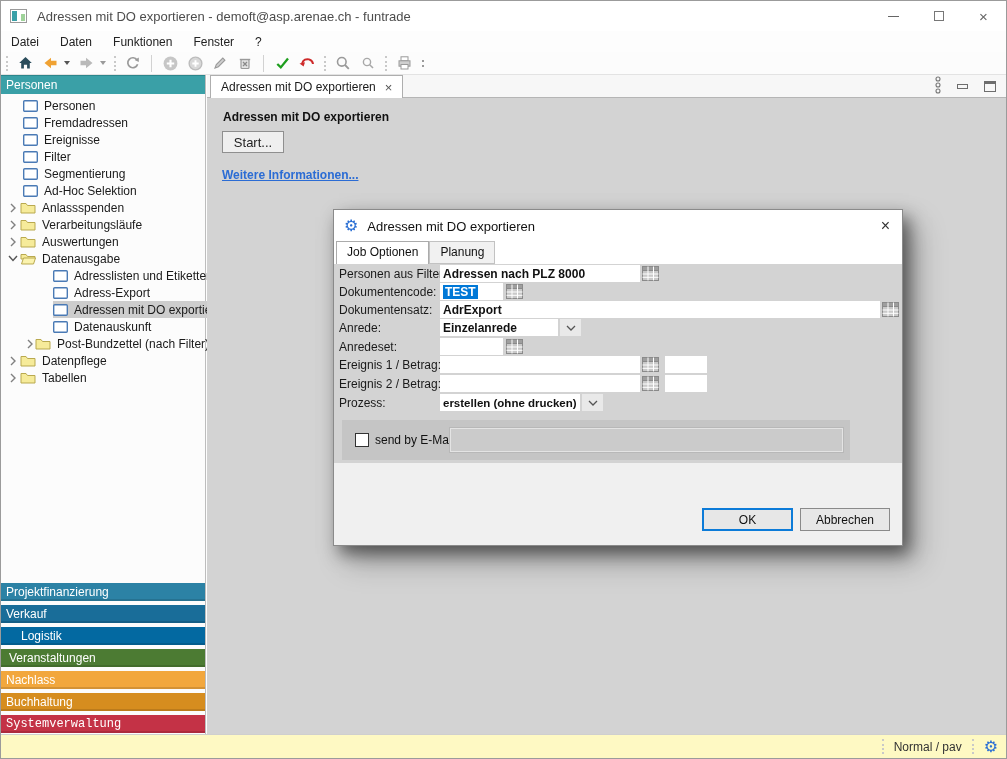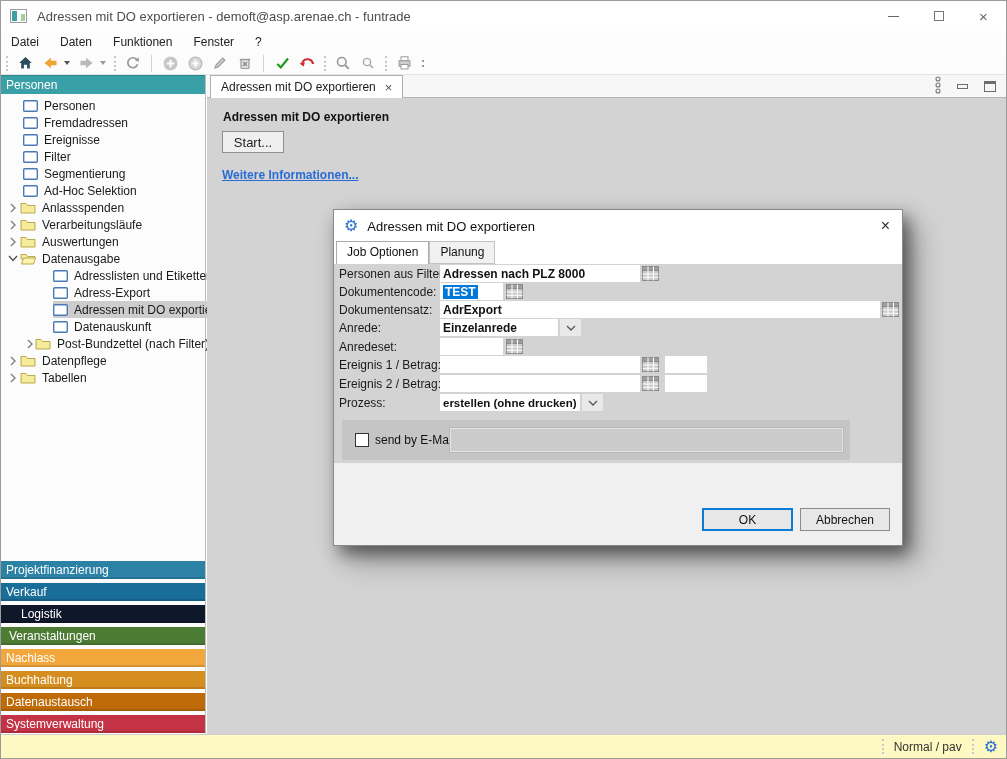--- a/index.html
+++ b/index.html
@@ -390,26 +390,25 @@
               <svg class="tico" width="16" height="13" viewBox="0 0 16 13">
                 <path d="M1 2.5 H6 L7.5 4.5 H15 V12 H1 Z" fill="#f6eb9a" stroke="#b9a94f"></path>
               </svg>
               <span>Tabellen</span>
             </span>
           </div>
       </div>
       <div class="bands">
         <div class="band" style="background: rgb(44, 130, 165);">Projektfinanzierung</div>
         <div class="band" style="background: rgb(25, 109, 153);">Verkauf</div>
-        <div class="band" style="background: #0f172a; padding-left: 20px;">Logistik</div>
+        <div class="band" style="background: #0369a1; padding-left: 20px;">Logistik</div>
         <div class="band" style="background: rgb(76, 123, 51); padding-left: 8px;">Veranstaltungen</div>
         <div class="band" style="background: rgb(242, 167, 61);">Nachlass</div>
         <div class="band" style="background: rgb(214, 141, 31);">Buchhaltung</div>
-        <div class="band" style="background: rgb(189, 106, 7);">Datenaustausch</div>
-        <div class="band" style="background: rgb(196, 50, 70);">Systemverwaltung</div>
+        <div class="band" style="background: rgb(196, 50, 70); font-family: Liberation Mono, monospace;">Systemverwaltung</div>
       </div>
     </div>
 
     <div class="mainarea">
       <div class="tabstrip">
         <div class="doc-tab">
           <span>Adressen mit DO exportieren</span>
           <span class="tab-close">×</span>
         </div>
         <div class="tabstrip-icons">

